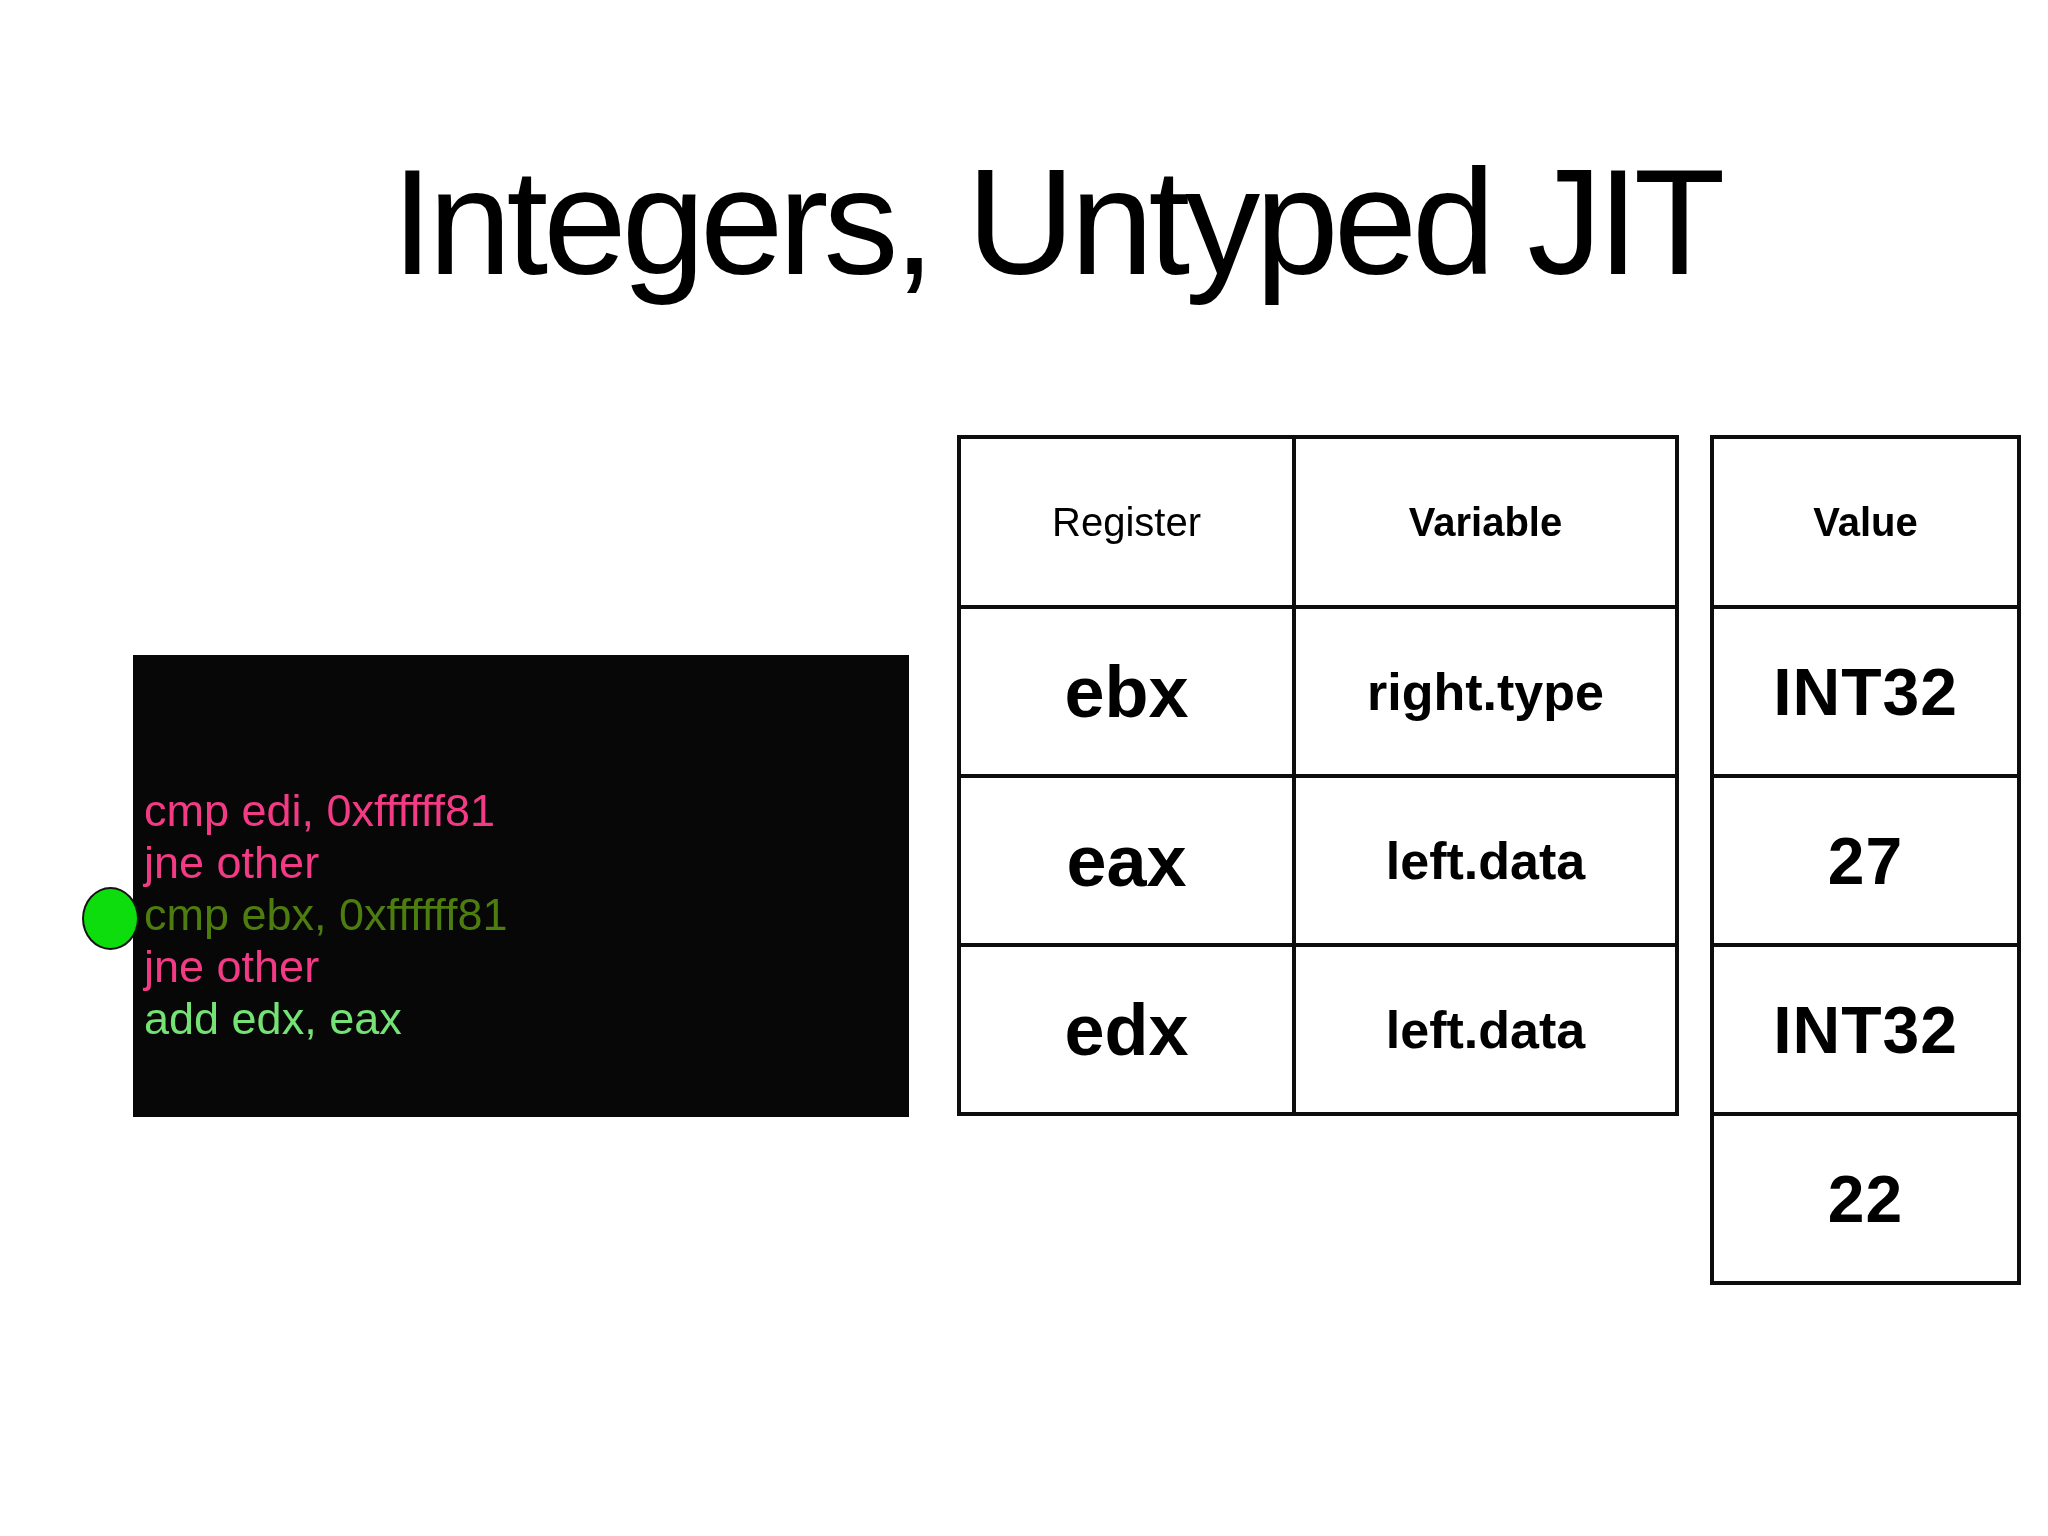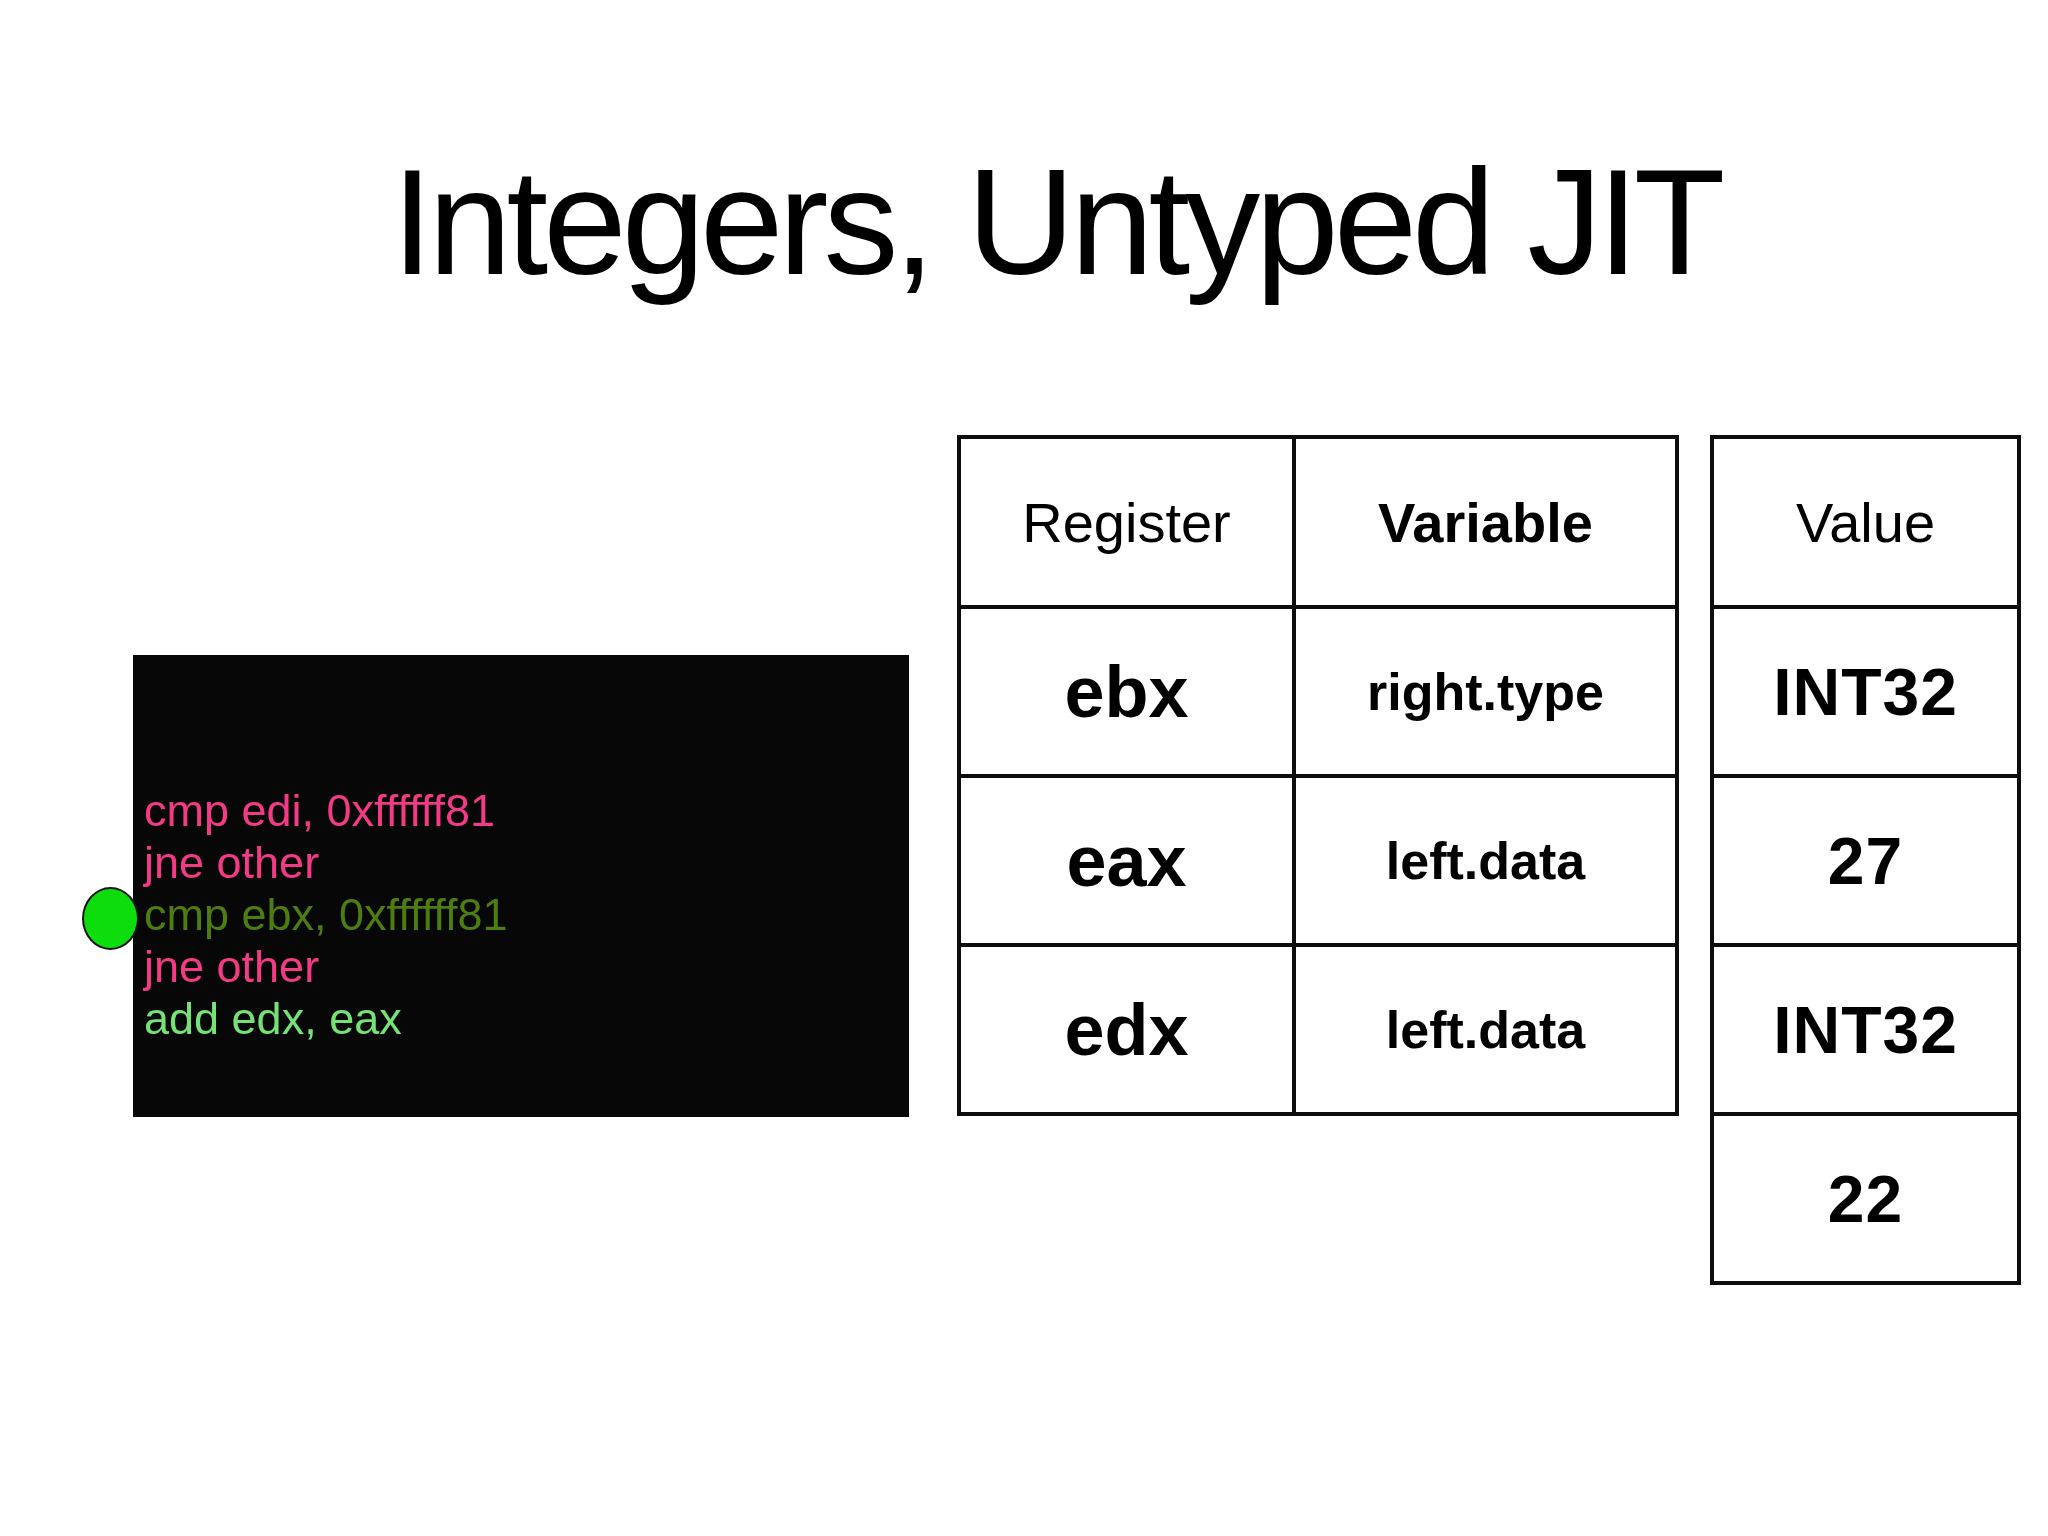--- a/index.html
+++ b/index.html
@@ -55,29 +55,29 @@
   }
   .data-table th, .data-table td {
     border: 4px solid #0d0d0d;
     text-align: center;
     vertical-align: middle;
     overflow: hidden;
     color: #000000;
   }
   .data-table th {
     font-weight: 400;
-    font-size: 56px;
+    font-size: 40px;
     height: 170px;
   }
   .data-table td { height: 169px; }
   table.register-table { left: 957px; top: 435px; }
   table.register-table .col-register { width: 335px; }
   table.register-table .col-variable { width: 383px; font-weight: bold; }
   table.value-table { left: 1710px; top: 435px; }
-  table.value-table .col-value { width: 307px; }
+  table.value-table .col-value { width: 307px; font-weight: bold; }
   td.reg-cell { font-size: 72px; font-weight: 700; }
   td.var-cell { font-size: 52px; font-weight: 700; }
   td.val-cell { font-size: 66px; font-weight: 700; letter-spacing: 1px; }
 </style>
 </head>
 <body>
 
 <h1 class="title">Integers, Untyped JIT</h1>
 
 <div class="code-block">

